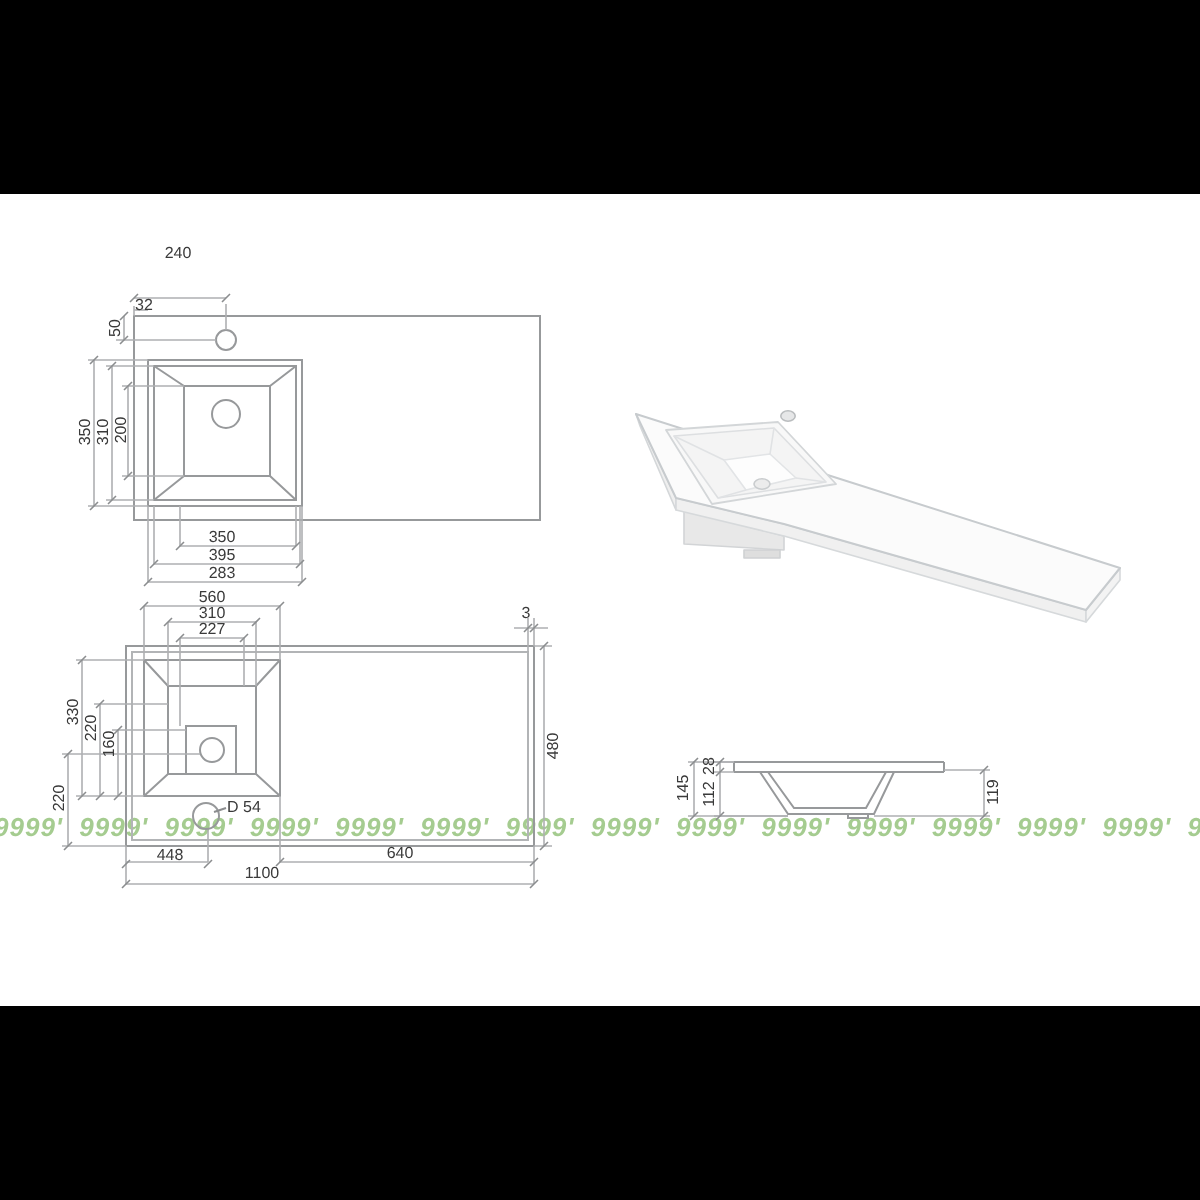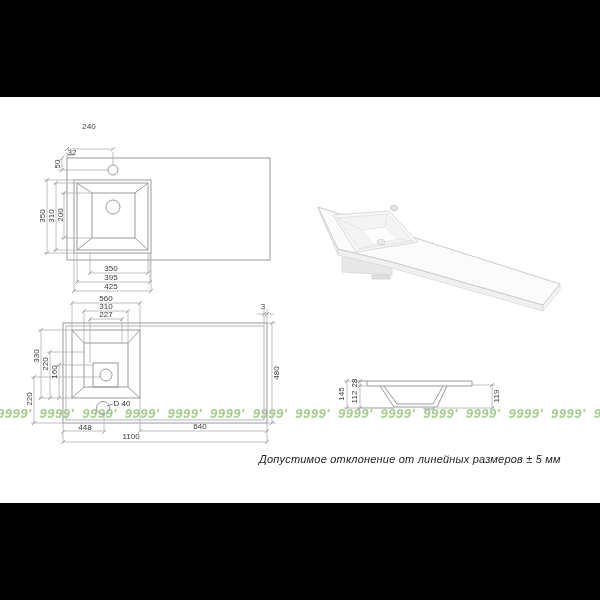--- a/index.html
+++ b/index.html
@@ -122,35 +122,34 @@
   </svg>
 
   <span class="dim" style="left:89px;top:30px">240</span>
   <span class="dim" style="left:72px;top:56px">32</span>
   <span class="dimv" style="left:58px;top:67px">50</span>
   <span class="dimv" style="left:43px;top:119px">350</span>
   <span class="dimv" style="left:52px;top:119px">310</span>
   <span class="dimv" style="left:61px;top:118px">200</span>
   <span class="dim" style="left:111px;top:172px">350</span>
   <span class="dim" style="left:111px;top:181px">395</span>
-  <span class="dim" style="left:111px;top:190px">425</span>
+  <span class="dim" style="left:111px;top:190px">283</span>
 
   <span class="dim" style="left:106px;top:202px">560</span>
   <span class="dim" style="left:106px;top:210px">310</span>
   <span class="dim" style="left:106px;top:218px">227</span>
   <span class="dim" style="left:263px;top:210px">3</span>
   <span class="dimv" style="left:37px;top:259px">330</span>
   <span class="dimv" style="left:46px;top:267px">220</span>
   <span class="dimv" style="left:55px;top:275px">160</span>
   <span class="dimv" style="left:30px;top:302px">220</span>
   <span class="dimv" style="left:277px;top:276px">480</span>
-  <span class="dim" style="left:122px;top:307px">D 40</span>
+  <span class="dim" style="left:122px;top:307px">D 54</span>
   <span class="dim" style="left:85px;top:331px">448</span>
   <span class="dim" style="left:200px;top:330px">640</span>
   <span class="dim" style="left:131px;top:340px">1100</span>
 
   <span class="dimv" style="left:342px;top:297px">145</span>
   <span class="dimv" style="left:355px;top:286px">28</span>
   <span class="dimv" style="left:355px;top:300px">112</span>
   <span class="dimv" style="left:497px;top:299px">119</span>
 
-  <div class="note">Допустимое отклонение от линейных размеров ± 5 мм</div>
 </div>
 
 </body></html>

